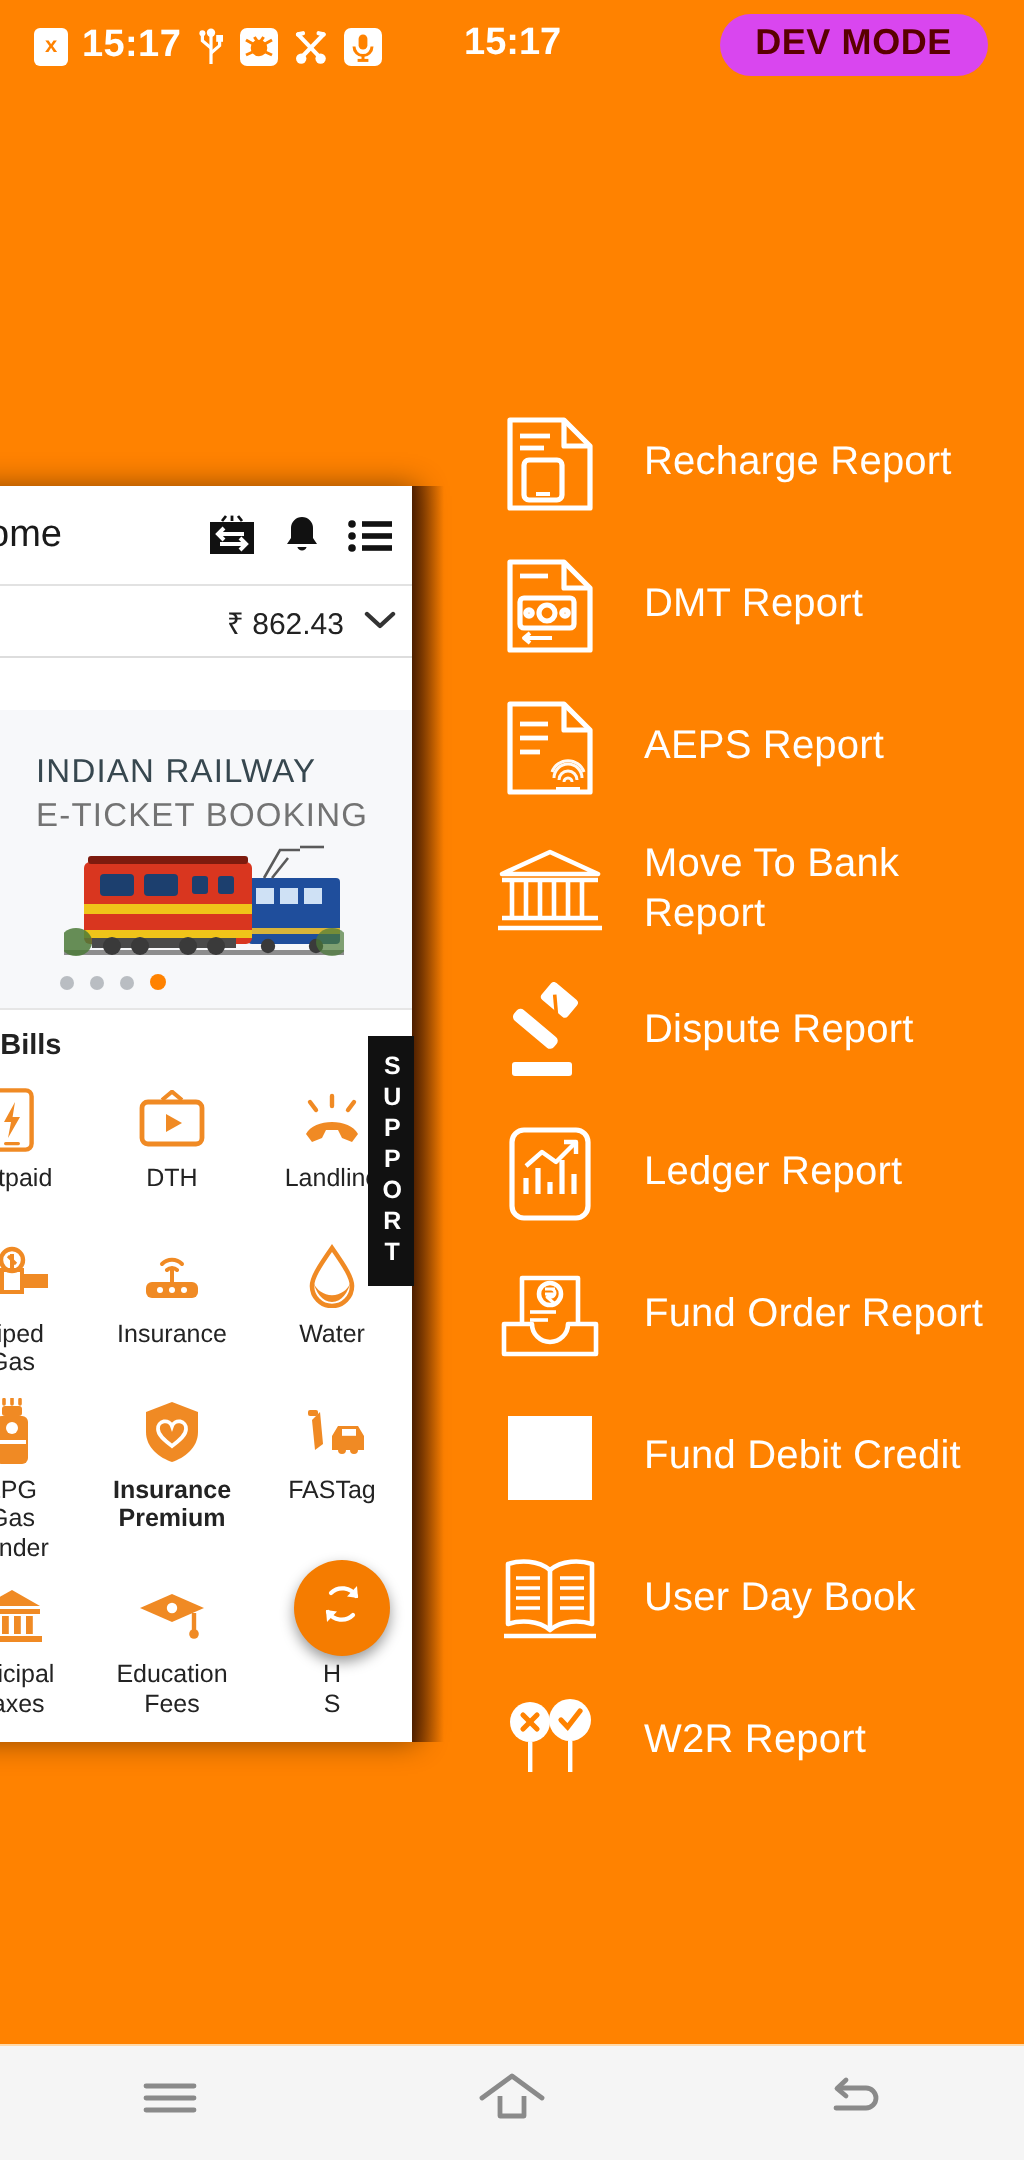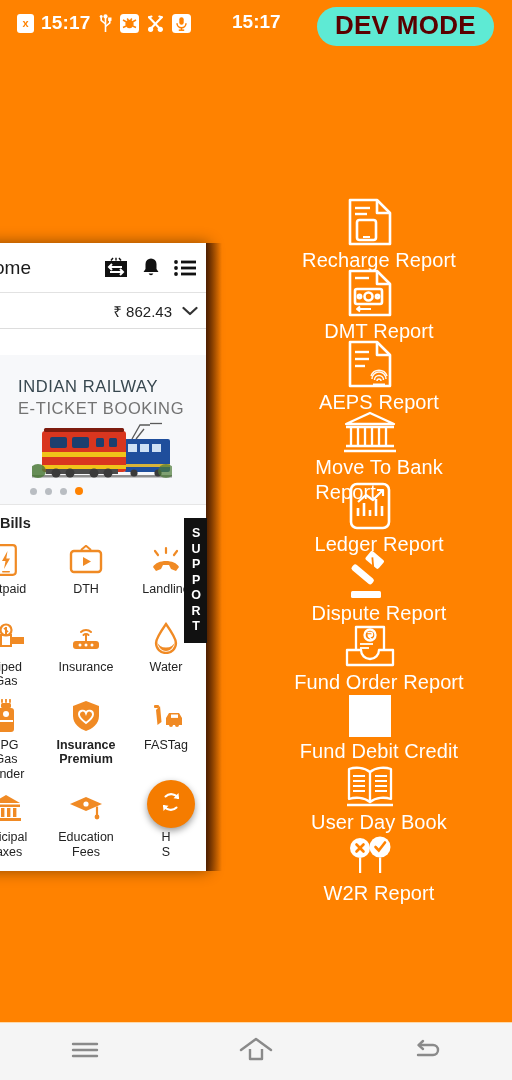--- a/index.html
+++ b/index.html
@@ -29,35 +29,35 @@
   .sb-time {
     color: #ffffff; font-size: 19px; font-weight: bold; letter-spacing: .2px;
   }
   .sb-ic { display: inline-flex; align-items: center; justify-content: center; }
   #status-center-time {
     position: absolute; left: 232px; top: 11px;
     color: #ffffff; font-size: 19px; font-weight: bold;
   }
   #dev-mode-badge {
     position: absolute; right: 18px; top: 7px;
-    background: #5eead4; color: #5a0000;
+    background: #d946ef; color: #5a0000;
     border-radius: 20px; padding: 5px 18px 7px 18px;
-    font-size: 26px; font-weight: bold; letter-spacing: .3px;
+    font-size: 18px; font-weight: bold; letter-spacing: .3px;
     line-height: 1.05;
     text-align: right;
   }
 
   
   #report-menu {
     position: absolute; left: 246px; top: 196px;
     width: 266px;
   }
   .menu-item {
     display: flex; align-items: center;
-    height: 71px; margin-bottom: 0px; flex-direction: column;
+    height: 71px; margin-bottom: 0px;
   }
   .menu-icon {
     width: 58px; min-width: 58px; height: 58px;
     display: flex; align-items: center; justify-content: center;
     margin-right: 18px;
   }
   .menu-icon svg { display: block; }
   .menu-label {
     color: #ffffff; font-size: 20px; line-height: 1.25;
     font-weight: 400; letter-spacing: .1px;
@@ -299,50 +299,50 @@
             <path d="M1 42 H53"></path>
       </g>
         </svg>
     </span>
     <span class="menu-label" style="white-space:pre-line;">Move To Bank
  Report</span>
   </div>
 
   <div class="menu-item">
     <span class="menu-icon">
+      <svg width="52" height="50" viewBox="0 0 52 50">
+        <g fill="#fff">
+          <rect x="22" y="3" width="17" height="11" rx="2" transform="rotate(40 30 9)"></rect>
+          <rect x="6" y="20" width="26" height="7" rx="2.5" transform="rotate(40 19 23)"></rect>
+          <rect x="7" y="40" width="30" height="7" rx="1.5"></rect>
+        </g>
+        <g stroke="#FF8200" stroke-width="1.8" fill="none">
+          <path d="M27 8 L35 16" transform="rotate(40 30 9)"></path>
+        </g>
+        </svg>
+    </span>
+    <span class="menu-label">Dispute Report</span>
+  </div>
+
+  <div class="menu-item">
+    <span class="menu-icon">
       <svg width="48" height="52" viewBox="0 0 48 52">
           <g fill="none" stroke="#fff" stroke-width="2.6" stroke-linejoin="round">
         <rect x="5" y="4" width="38" height="44" rx="6"></rect>
         <path d="M12 36 V28"></path>
             <path d="M18 36 V23"></path>
             <path d="M24 36 V30"></path>
             <path d="M30 36 V19"></path>
             <path d="M36 36 V26"></path>
         <path d="M12 22 L20 15 L27 20 L37 10" stroke-width="2.2"></path>
             <path d="M31 10 H37 V16" stroke-width="2.2"></path>
       </g>
         </svg>
     </span>
     <span class="menu-label">Ledger Report</span>
-  </div>
-
-  <div class="menu-item">
-    <span class="menu-icon">
-      <svg width="52" height="50" viewBox="0 0 52 50">
-        <g fill="#fff">
-          <rect x="22" y="3" width="17" height="11" rx="2" transform="rotate(40 30 9)"></rect>
-          <rect x="6" y="20" width="26" height="7" rx="2.5" transform="rotate(40 19 23)"></rect>
-          <rect x="7" y="40" width="30" height="7" rx="1.5"></rect>
-        </g>
-        <g stroke="#FF8200" stroke-width="1.8" fill="none">
-          <path d="M27 8 L35 16" transform="rotate(40 30 9)"></path>
-        </g>
-        </svg>
-    </span>
-    <span class="menu-label">Dispute Report</span>
   </div>
 
   <div class="menu-item">
     <span class="menu-icon">
       <svg width="54" height="48" viewBox="0 0 54 48">
           <g fill="none" stroke="#fff" stroke-width="2.3" stroke-linejoin="round">
         <path d="M13 28 V5 H41 V28"></path>
         <circle cx="27" cy="13" r="5.5"></circle>
         <path d="M24.5 10.5 H29.5 M24.5 13 H29.5 M27.5 10.5 a2 2 0 0 1 0 4 H25.5 L29.5 18" stroke-width="1.5"></path>
         <path d="M17 22 H30" stroke-width="1.8"></path>

